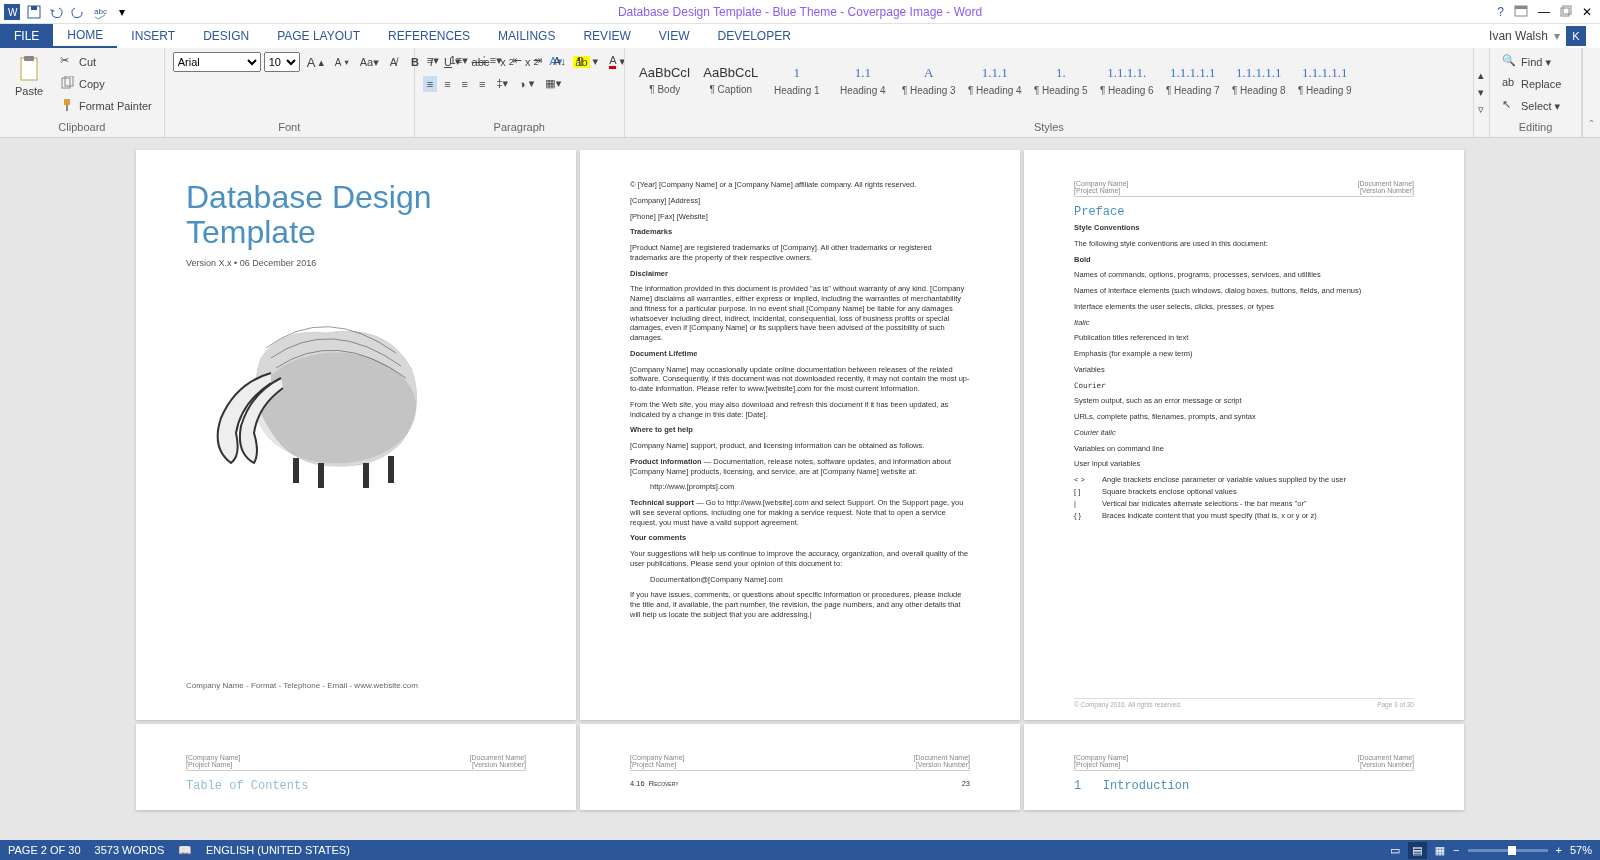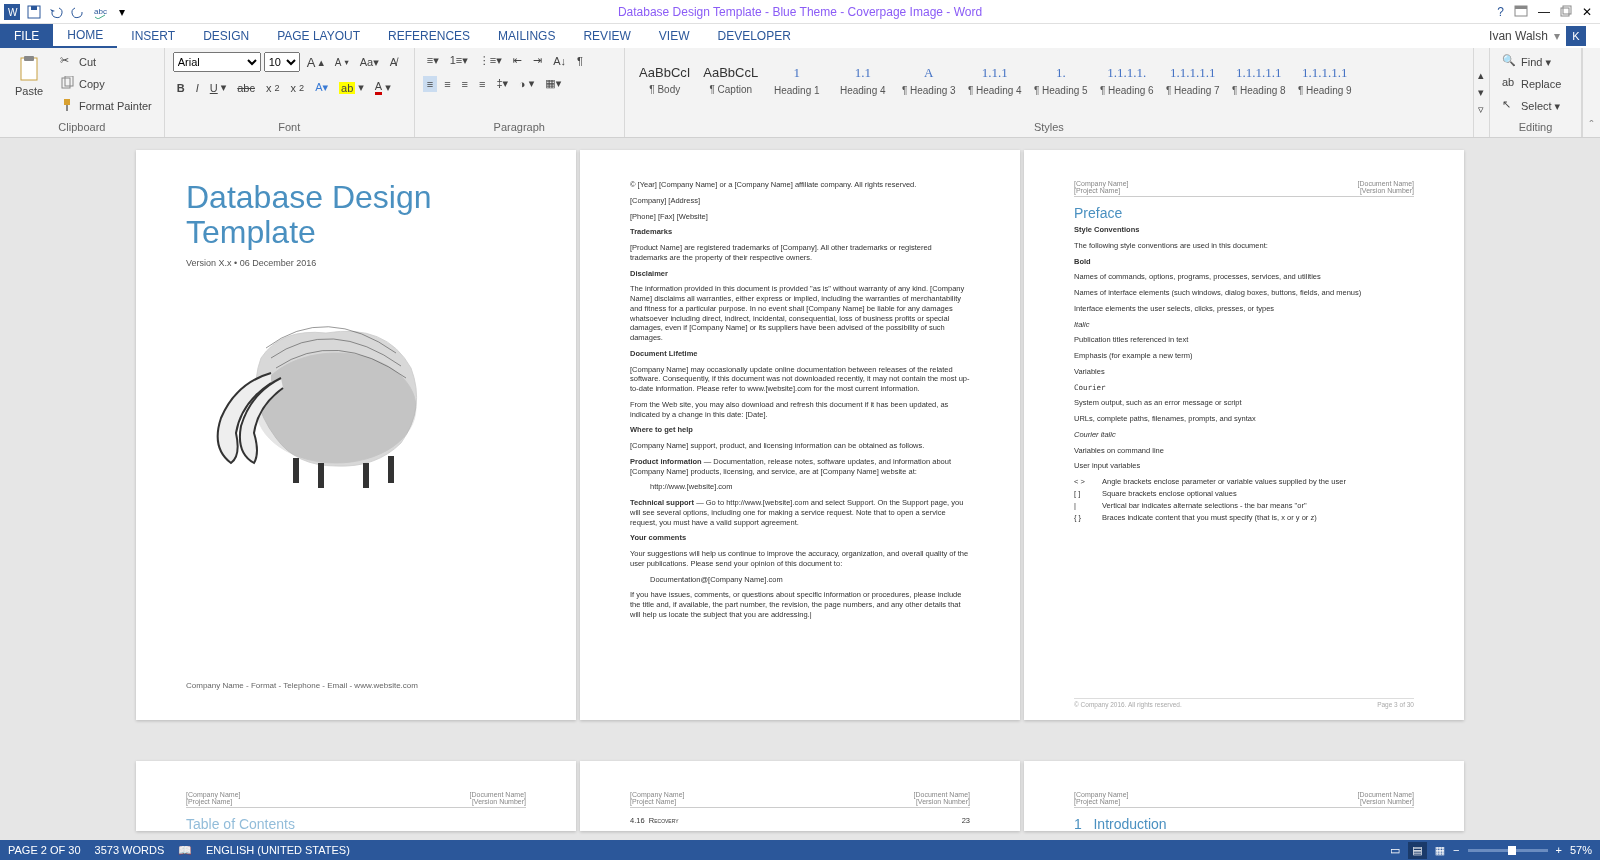--- a/index.html
+++ b/index.html
@@ -38,30 +38,30 @@
 .styles-gallery { display: flex; gap: 2px; overflow: hidden; flex: 1; }
 .style-item { width: 64px; height: 56px; border: 1px solid transparent; display: flex; flex-direction: column; align-items: center; justify-content: center; cursor: pointer; }
 .style-preview { font-size: 13px; color: #333; }
 .style-preview.hdg { color: #4472c4; font-family: "Times New Roman", serif; }
 .style-name { font-size: 10px; color: #555; margin-top: 4px; }
 
 
 .docarea { position: absolute; top: 138px; bottom: 20px; left: 0; right: 0; background: #e6e6e6; overflow: auto; }
 .pages-wrap { display: flex; flex-wrap: wrap; gap: 4px; padding: 12px 70px; justify-content: center; }
 .page { width: 440px; height: 570px; background: #fff; box-shadow: 0 1px 3px rgba(0,0,0,.2); padding: 30px 50px; font-size: 8px; color: #333; position: relative; overflow: hidden; }
-.page.partial { height: 70px; margin-top: 37px; }
+.page.partial { height: 86px; }
 .cover-title { font-size: 32px; color: #4a90c0; font-weight: 300; line-height: 1.1; font-family: Arial, sans-serif; }
 .cover-sub { font-size: 9px; color: #555; margin-top: 8px; }
 .cover-img { width: 260px; height: 200px; margin-top: 30px; display: flex; align-items: center; justify-content: center; }
 .cover-footer { position: absolute; bottom: 30px; left: 50px; font-size: 8px; color: #666; }
 
 .hdr-row { display: flex; justify-content: space-between; font-size: 7px; color: #888; border-bottom: 1px solid #ccc; padding-bottom: 2px; margin-bottom: 8px; }
 .p-body p { margin-bottom: 6px; font-size: 7.5px; line-height: 1.3; }
 .p-body .b { font-weight: bold; }
-.p-h { color: #4a90c0; font-size: 14px; margin: 6px 0 4px; }
+.p-h { color: #4a90c0; font-size: 12px; margin: 6px 0 4px; font-family: Liberation Mono, monospace; }
 .ftr-row { position: absolute; bottom: 12px; left: 50px; right: 50px; display: flex; justify-content: space-between; font-size: 6.5px; color: #aaa; border-top: 1px solid #ddd; padding-top: 2px; }
 
 .sc-row { display: flex; gap: 10px; font-size: 7.5px; margin: 3px 0; }
 .sc-sym { width: 18px; }
 
 
 .statusbar { position: absolute; bottom: 0; left: 0; right: 0; height: 20px; background: #2b579a; color: #fff; display: flex; align-items: center; font-size: 11px; padding: 0 8px; gap: 14px; }
 .sb-right { margin-left: auto; display: flex; align-items: center; gap: 8px; }
 .zoom-track { width: 80px; height: 3px; background: #6a8cc0; position: relative; }
 .zoom-thumb { position: absolute; top: -3px; left: 40px; width: 8px; height: 9px; background: #fff; }
@@ -179,21 +179,21 @@
               </svg>
             </span>
             <span>Format Painter</span>
           </div>
       </div>
     </div>
     <div class="rg-label">Clipboard</div>
   </div>
 
   <div class="ribbon-group" style="width:250px">
-    <div class="rg-body" style="flex-direction:column;gap:6px">
+    <div class="rg-body" style="flex-direction:row;gap:6px">
       <div class="row">
         <select class="fontname"><option>Arial</option></select>
         <select class="fontsize"><option>10</option></select>
         <span class="btn" style="font-size:13px">A<sup>▴</sup></span>
         <span class="btn" style="font-size:10px">A<sup>▾</sup></span>
         <span class="btn">Aa▾</span>
         <span class="btn">
             <span>A̸</span>
           </span>
       </div>
@@ -343,21 +343,21 @@
         <p class="b">Trademarks</p>
         <p>[Product Name] are registered trademarks of [Company]. All other trademarks or registered trademarks are the property of their respective owners.</p>
         <p class="b">Disclaimer</p>
         <p>The information provided in this document is provided "as is" without warranty of any kind. [Company Name] disclaims all warranties, either express or implied, including the warranties of merchantability and fitness for a particular purpose. In no event shall [Company Name] be liable for any damages whatsoever including direct, indirect, incidental, consequential, loss of business profits or special damages, even if [Company Name] or its suppliers have been advised of the possibility of such damages.</p>
         <p class="b">Document Lifetime</p>
         <p>[Company Name] may occasionally update online documentation between releases of the related software. Consequently, if this document was not downloaded recently, it may not contain the most up-to-date information. Please refer to www.[website].com for the most current information.</p>
         <p>From the Web site, you may also download and refresh this document if it has been updated, as indicated by a change in this date: [Date].</p>
         <p class="b">Where to get help</p>
         <p>[Company Name] support, product, and licensing information can be obtained as follows.</p>
         <p><span class="b">Product information</span><span> — Documentation, release notes, software updates, and information about [Company Name] products, licensing, and service, are at [Company Name] website at:</span></p>
-        <p style="padding-left:20px">http://www.[website].com</p>
+        <p style="padding-left:20px">http://www.[prompts].com</p>
         <p><span class="b">Technical support</span><span> — Go to http://www.[website].com and select Support. On the Support page, you will see several options, including one for making a service request. Note that to open a service request, you must have a valid support agreement.</span></p>
         <p class="b">Your comments</p>
         <p>Your suggestions will help us continue to improve the accuracy, organization, and overall quality of the user publications. Please send your opinion of this document to:</p>
         <p style="padding-left:20px">Documentation@[Company Name].com</p>
         <p>If you have issues, comments, or questions about specific information or procedures, please include the title and, if available, the part number, the revision, the page numbers, and any other details that will help us locate the subject that you are addressing.|</p>
       </div>
     </div>
 
     <div class="page">
       <div class="hdr-row">

